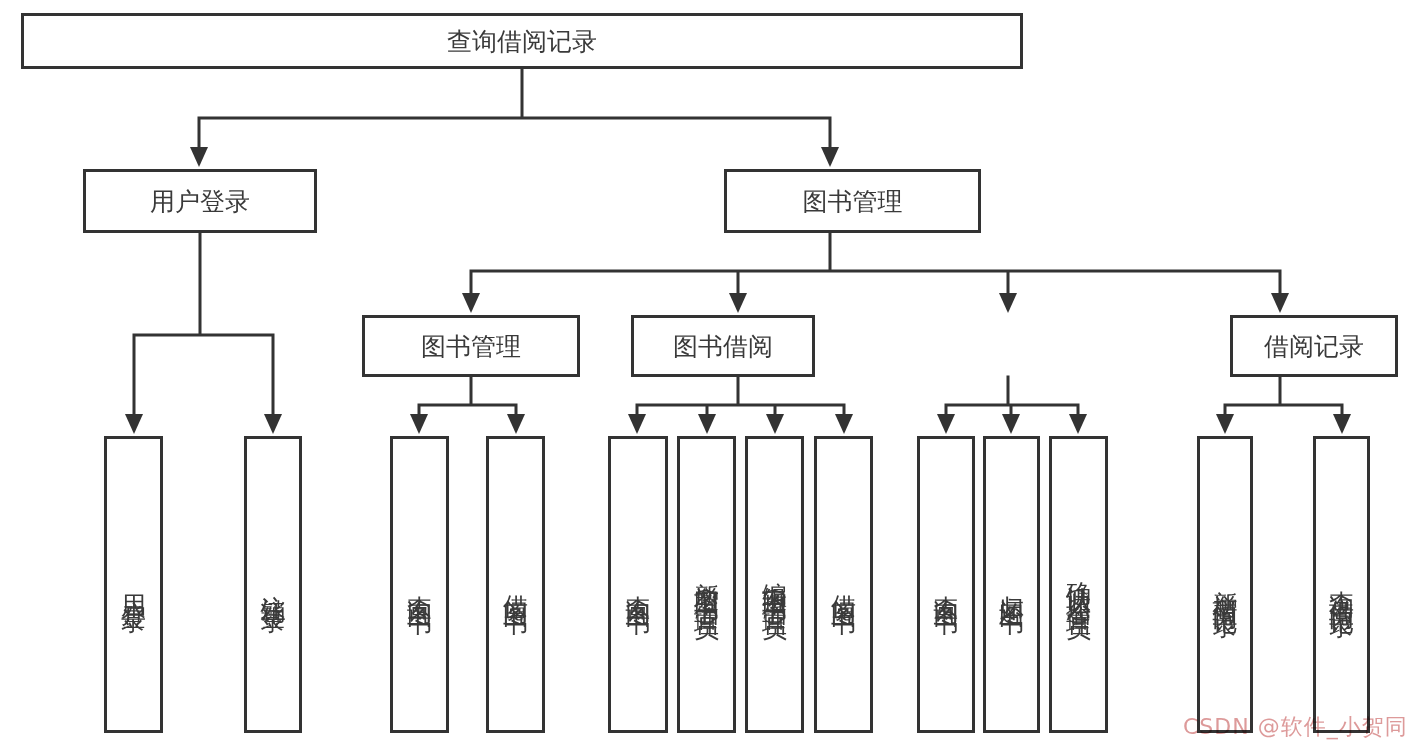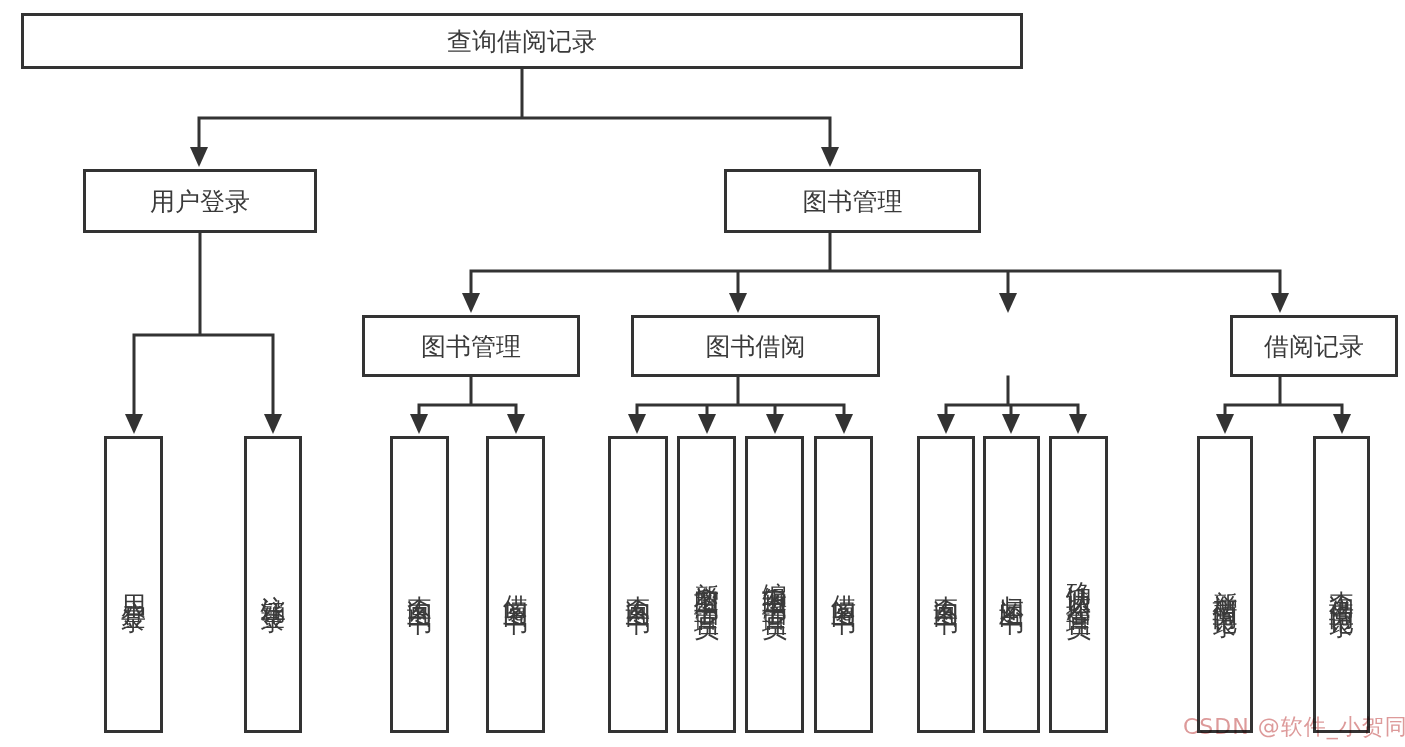--- a/index.html
+++ b/index.html
@@ -79,21 +79,21 @@
   <div class="node" style="left:83px;top:169px;width:234px;height:64px">
     <span>用户登录</span>
   </div>
   <div class="node" style="left:724px;top:169px;width:257px;height:64px">
     <span>图书管理</span>
   </div>
 
   <div class="node" style="left:362px;top:315px;width:218px;height:62px">
     <span>图书管理</span>
   </div>
-  <div class="node" style="left:631px;top:315px;width:249px;height:62px">
+  <div class="node" style="left:631px;top:315px;width:184px;height:62px">
     <span>图书借阅</span>
   </div>
   <div class="node" style="left:1230px;top:315px;width:168px;height:62px">
     <span>借阅记录</span>
   </div>
 
   <div class="node vertical" style="left:104px;top:436px;width:59px;height:297px">
     <span>用户登录</span>
   </div>
   <div class="node vertical" style="left:244px;top:436px;width:58px;height:297px">

